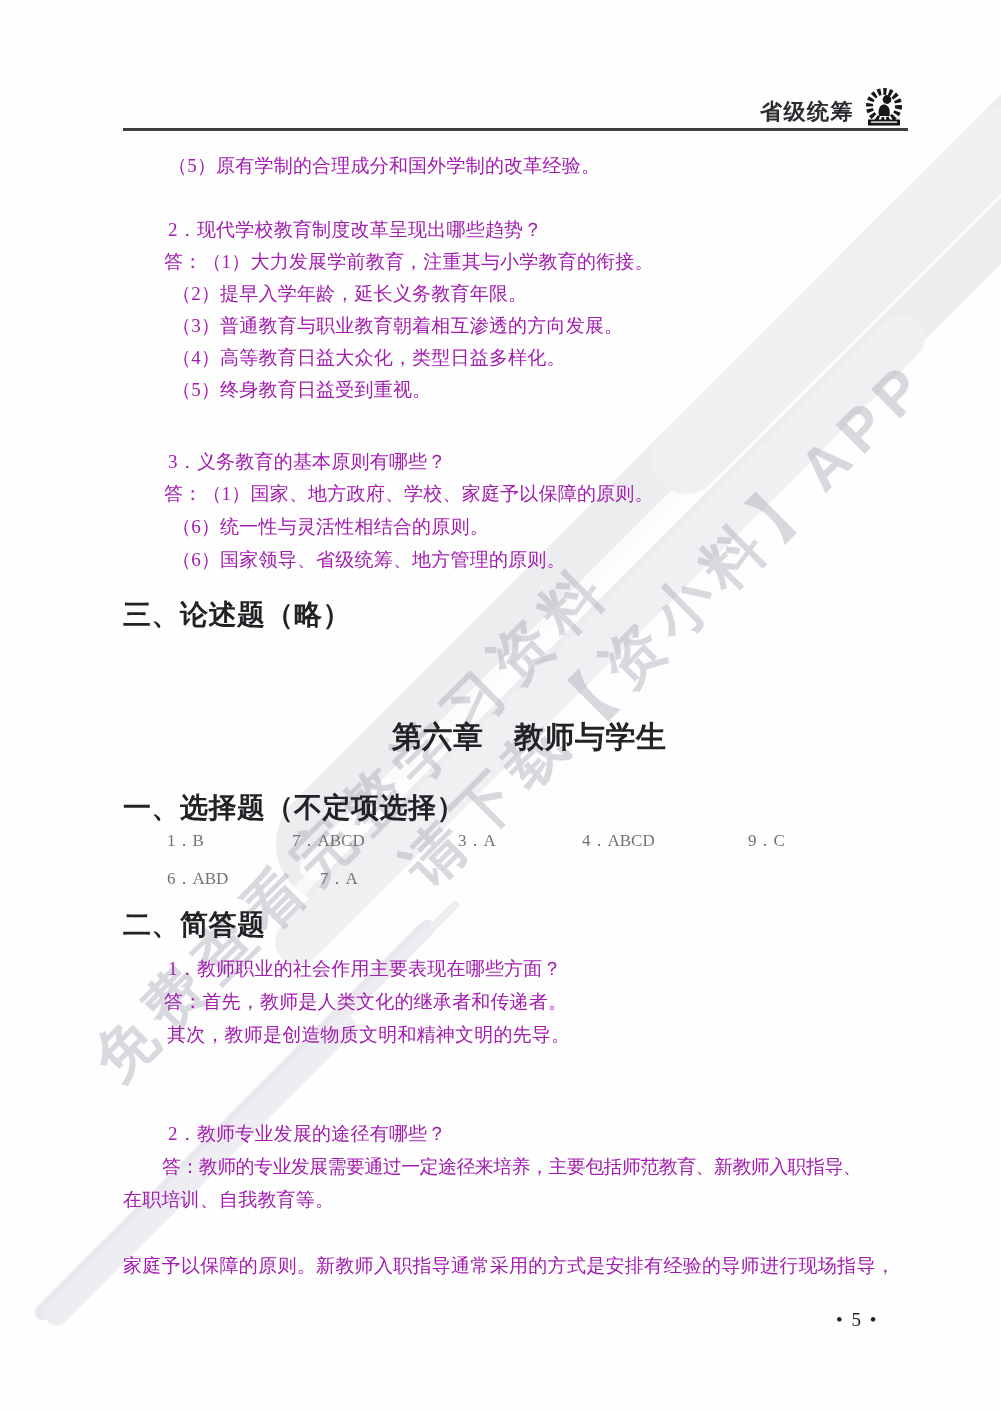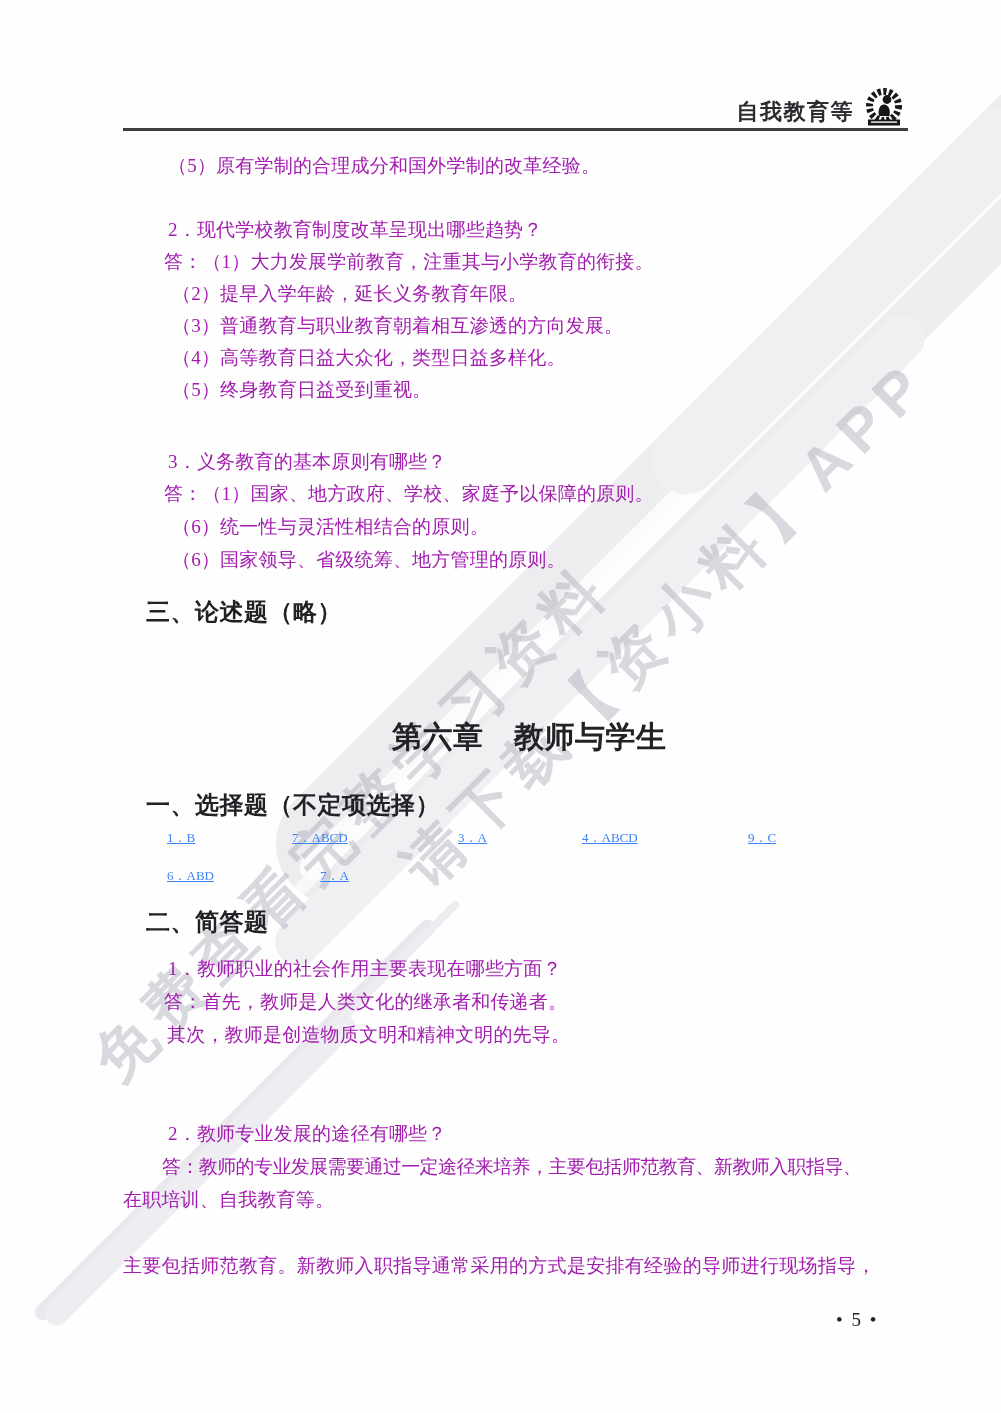--- a/index.html
+++ b/index.html
@@ -25,44 +25,44 @@
   .header-label{position:absolute;top:97px;right:147px;z-index:5;
       font-family:"Liberation Sans","DejaVu Sans",sans-serif;font-weight:600;
       font-size:22px;letter-spacing:1.5px;color:#2b2b30;}
   .logo{position:absolute;left:860px;top:87px;width:48px;height:44px;z-index:5;}
   .header-rule{position:absolute;left:123px;top:128px;width:785px;height:3px;background:#3e3e43;z-index:5;}
   
   .line{position:absolute;z-index:5;font-size:19px;line-height:1.2;color:#a21caf;
         white-space:nowrap;letter-spacing:0.2px;}
   .hei{position:absolute;z-index:5;font-family:"Liberation Sans","DejaVu Sans",sans-serif;
        font-weight:700;color:#222226;white-space:nowrap;line-height:1.2;}
-  .section-heading{font-size:24px;letter-spacing:0.5px;left:123px;margin-left:23px;}
+  .section-heading{font-size:28px;letter-spacing:0.5px;left:123px;}
   .chapter-title{font-size:30px;letter-spacing:0.5px;}
-  .choice{position:absolute;z-index:5;font-size:13px;color:#3b82f6;white-space:nowrap;text-decoration:underline;}
+  .choice{position:absolute;z-index:5;font-size:17px;color:#737373;white-space:nowrap;}
   .page-number{position:absolute;z-index:5;left:836px;top:1309px;font-size:19px;
        letter-spacing:2px;color:#222226;}
 </style>
 </head>
 <body>
 
 <div class="page">
 
   <div class="streak s1"></div>
   <div class="streak s1b"></div>
   <div class="streak s1c"></div>
   <div class="streak s2"></div>
   <div class="streak s3"></div>
   <div class="streak s4"></div>
   <div class="streak s5"></div>
   <div class="streak s6"></div>
 
   <div class="wm wm1">免费查看完整学习资料</div>
   <div class="wm wm2">请下载【资小料】APP</div>
 
-  <div class="header-label">自我教育等</div>
+  <div class="header-label">省级统筹</div>
   <div class="logo">
     <svg viewBox="0 0 46 44" width="48" height="44">
       <circle cx="23" cy="19" r="14.5" fill="none" stroke="#17171a" stroke-width="7" stroke-dasharray="3.2 2.4"></circle>
       <circle cx="23" cy="19" r="11" fill="#ffffff"></circle>
       <circle cx="26" cy="12.5" r="4.4" fill="#17171a"></circle>
       <path d="M18 29 C16.5 22 19.5 16.5 23.5 17.5 C28.5 18.5 29.5 23.5 28.5 29 Z" fill="#17171a"></path>
       <rect x="7" y="32.5" width="32" height="6" fill="#17171a"></rect>
       <rect x="10" y="34.3" width="26" height="1.6" fill="#ffffff" opacity="0.85"></rect>
     </svg>
   </div>
@@ -98,17 +98,17 @@
 
   <div class="hei section-heading" style="top:908px;">二、简答题</div>
 
   <div class="line" style="top:958px;left:168px;">1．教师职业的社会作用主要表现在哪些方面？</div>
   <div class="line" style="top:991px;left:164px;">答：首先，教师是人类文化的继承者和传递者。</div>
   <div class="line" style="top:1024px;left:167px;">其次，教师是创造物质文明和精神文明的先导。</div>
 
   <div class="line" style="top:1123px;left:168px;">2．教师专业发展的途径有哪些？</div>
   <div class="line" style="top:1156px;left:162px;letter-spacing:-0.6px;">答：教师的专业发展需要通过一定途径来培养，主要包括师范教育、新教师入职指导、</div>
   <div class="line" style="top:1189px;left:123px;">在职培训、自我教育等。</div>
-  <div class="line" style="top:1255px;left:123px;letter-spacing:0.3px;">主要包括师范教育。新教师入职指导通常采用的方式是安排有经验的导师进行现场指导，</div>
+  <div class="line" style="top:1255px;left:123px;letter-spacing:0.3px;">家庭予以保障的原则。新教师入职指导通常采用的方式是安排有经验的导师进行现场指导，</div>
 
   <div class="page-number">• 5 •</div>
 
 </div>
 
 </body></html>

